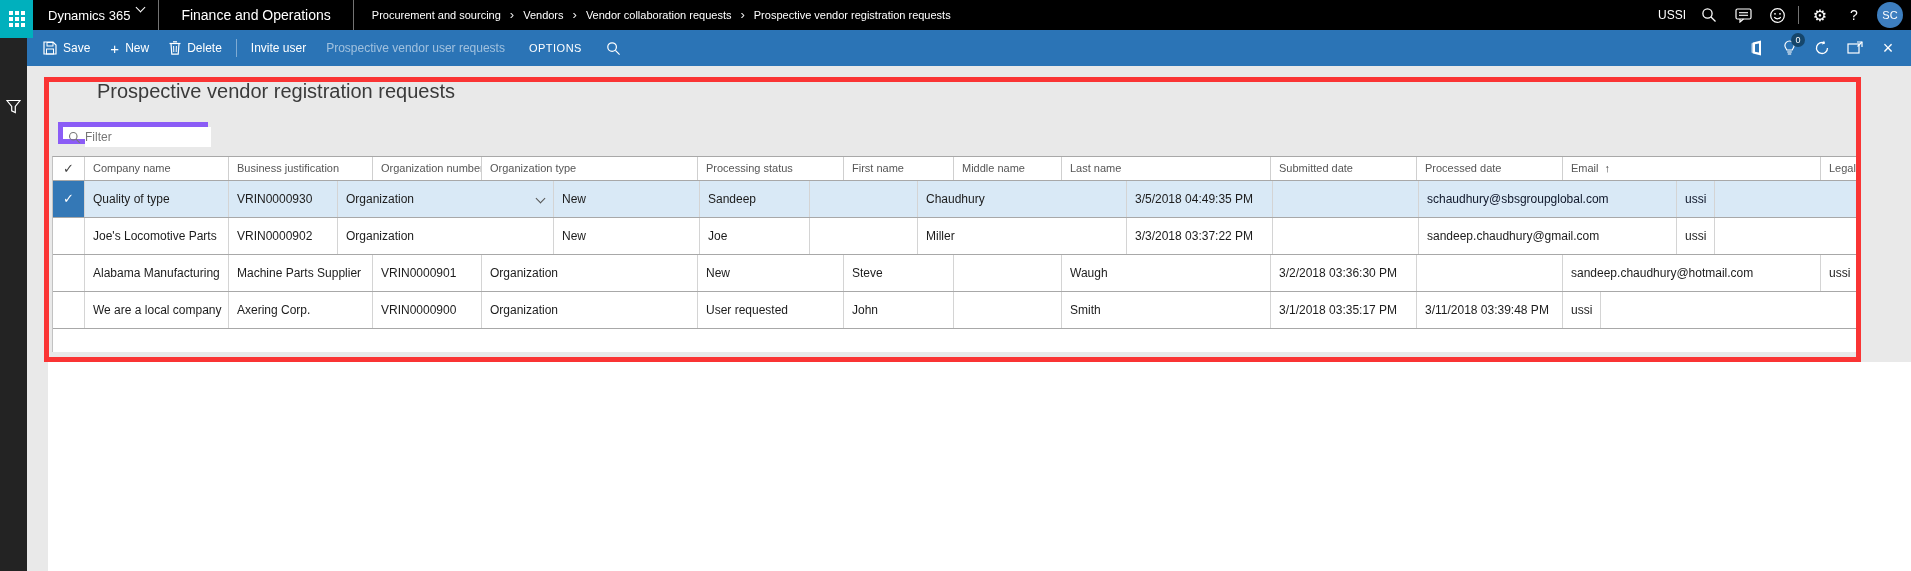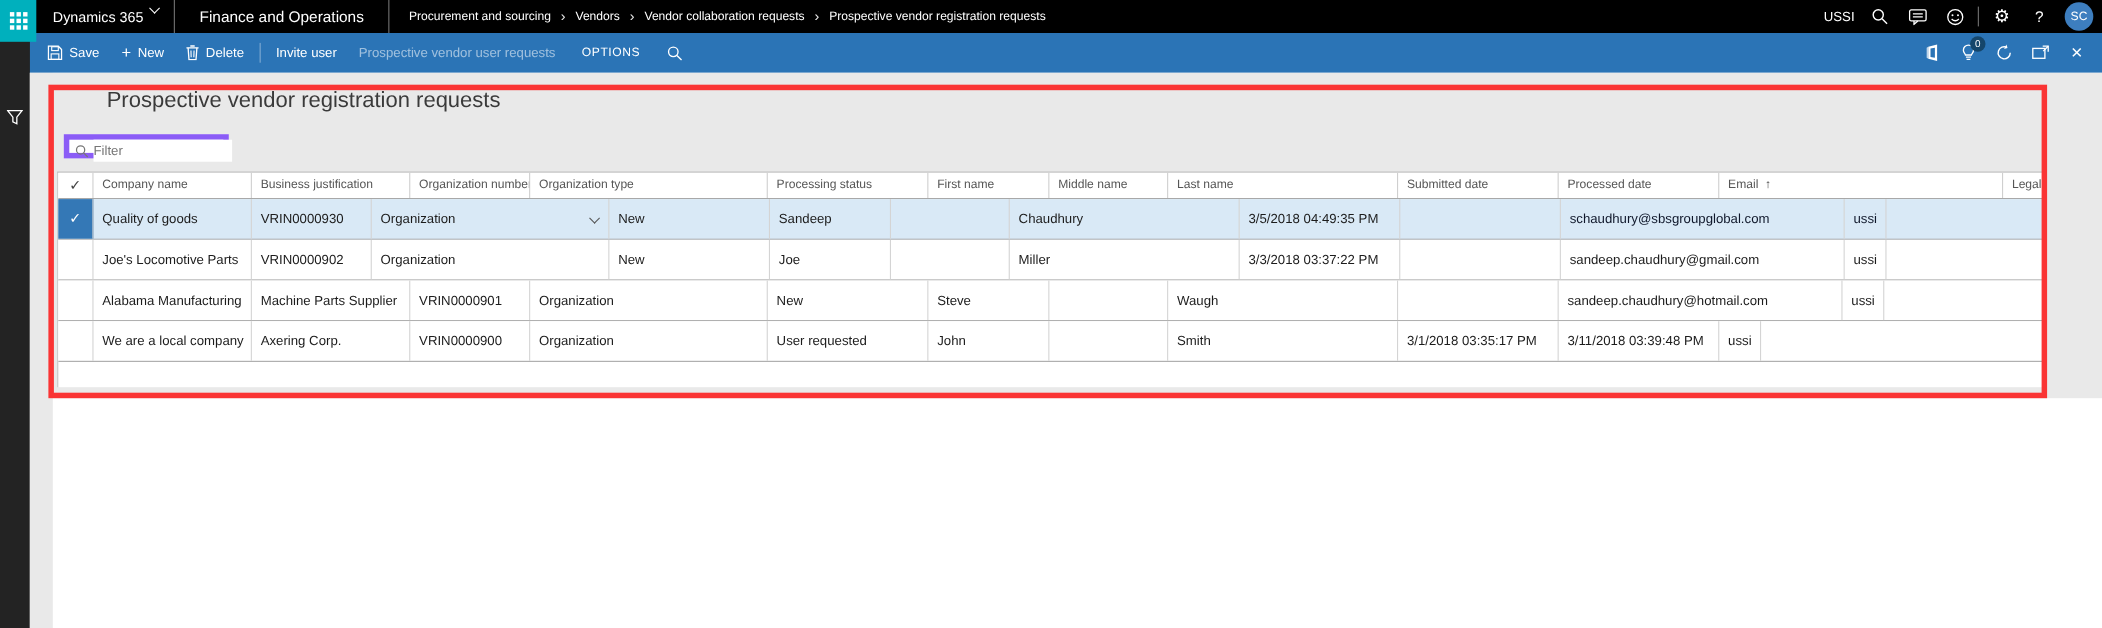--- a/index.html
+++ b/index.html
@@ -259,21 +259,21 @@
           <div class="hcell" style="width: 146px;">Submitted date</div>
           <div class="hcell" style="width: 146px;">Processed date</div>
           <div class="hcell" style="width: 258px;">Email<span class="sort-arrow">↑</span></div>
           <div class="hcell" style="width: 38px;">Legal entity</div>
         </div>
       <div id="grid-body">
           <div class="grow selected">
             <div class="gcell gcheck" style="width: 32px;">
               <span class="rcheck-glyph">✓</span>
             </div>
-            <div class="gcell" style="width: 144px;">Quality of goods</div>
+            <div class="gcell" style="width: 144px;">Quality of type</div>
             <div class="gcell" style="width: 109px;">VRIN0000930</div>
             <div class="gcell" style="width: 216px;">Organization<span class="cell-chev"></span></div>
             <div class="gcell" style="width: 146px;">New</div>
             <div class="gcell" style="width: 110px;">Sandeep</div>
             <div class="gcell" style="width: 108px;"></div>
             <div class="gcell" style="width: 209px;">Chaudhury</div>
             <div class="gcell" style="width: 146px;">3/5/2018 04:49:35 PM</div>
             <div class="gcell" style="width: 146px;"></div>
             <div class="gcell link" style="width: 258px;">schaudhury@sbsgroupglobal.com</div>
             <div class="gcell link" style="width: 38px;">ussi</div>
@@ -295,20 +295,21 @@
           <div class="grow">
             <div class="gcell gcheck" style="width: 32px;"></div>
             <div class="gcell" style="width: 144px;">Alabama Manufacturing</div>
             <div class="gcell" style="width: 144px;">Machine Parts Supplier</div>
             <div class="gcell" style="width: 109px;">VRIN0000901</div>
             <div class="gcell" style="width: 216px;">Organization</div>
             <div class="gcell" style="width: 146px;">New</div>
             <div class="gcell" style="width: 110px;">Steve</div>
             <div class="gcell" style="width: 108px;"></div>
             <div class="gcell" style="width: 209px;">Waugh</div>
+            <div class="gcell" style="width: 146px;">3/2/2018 03:36:30 PM</div>
             <div class="gcell" style="width: 146px;"></div>
             <div class="gcell" style="width: 258px;">sandeep.chaudhury@hotmail.com</div>
             <div class="gcell" style="width: 38px;">ussi</div>
           </div>
           <div class="grow">
             <div class="gcell gcheck" style="width: 32px;"></div>
             <div class="gcell" style="width: 144px;">We are a local company</div>
             <div class="gcell" style="width: 144px;">Axering Corp.</div>
             <div class="gcell" style="width: 109px;">VRIN0000900</div>
             <div class="gcell" style="width: 216px;">Organization</div>

